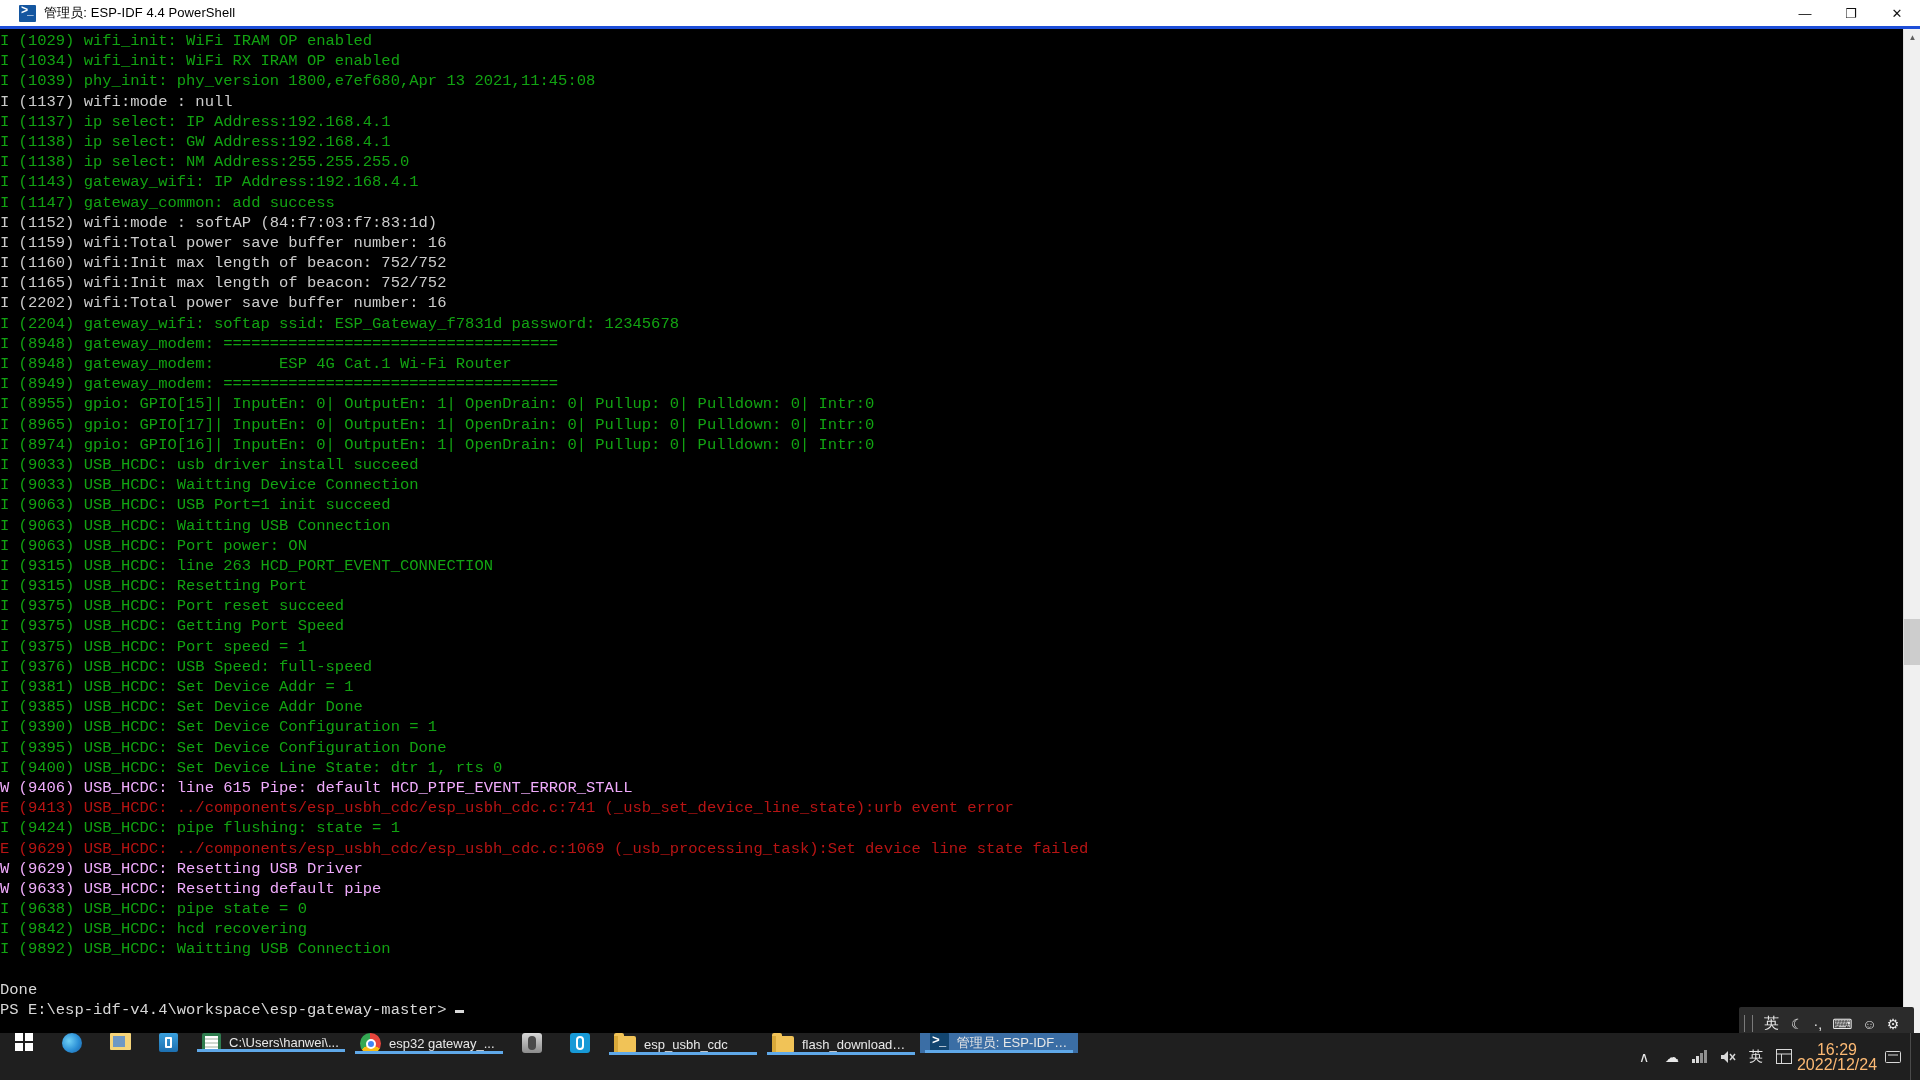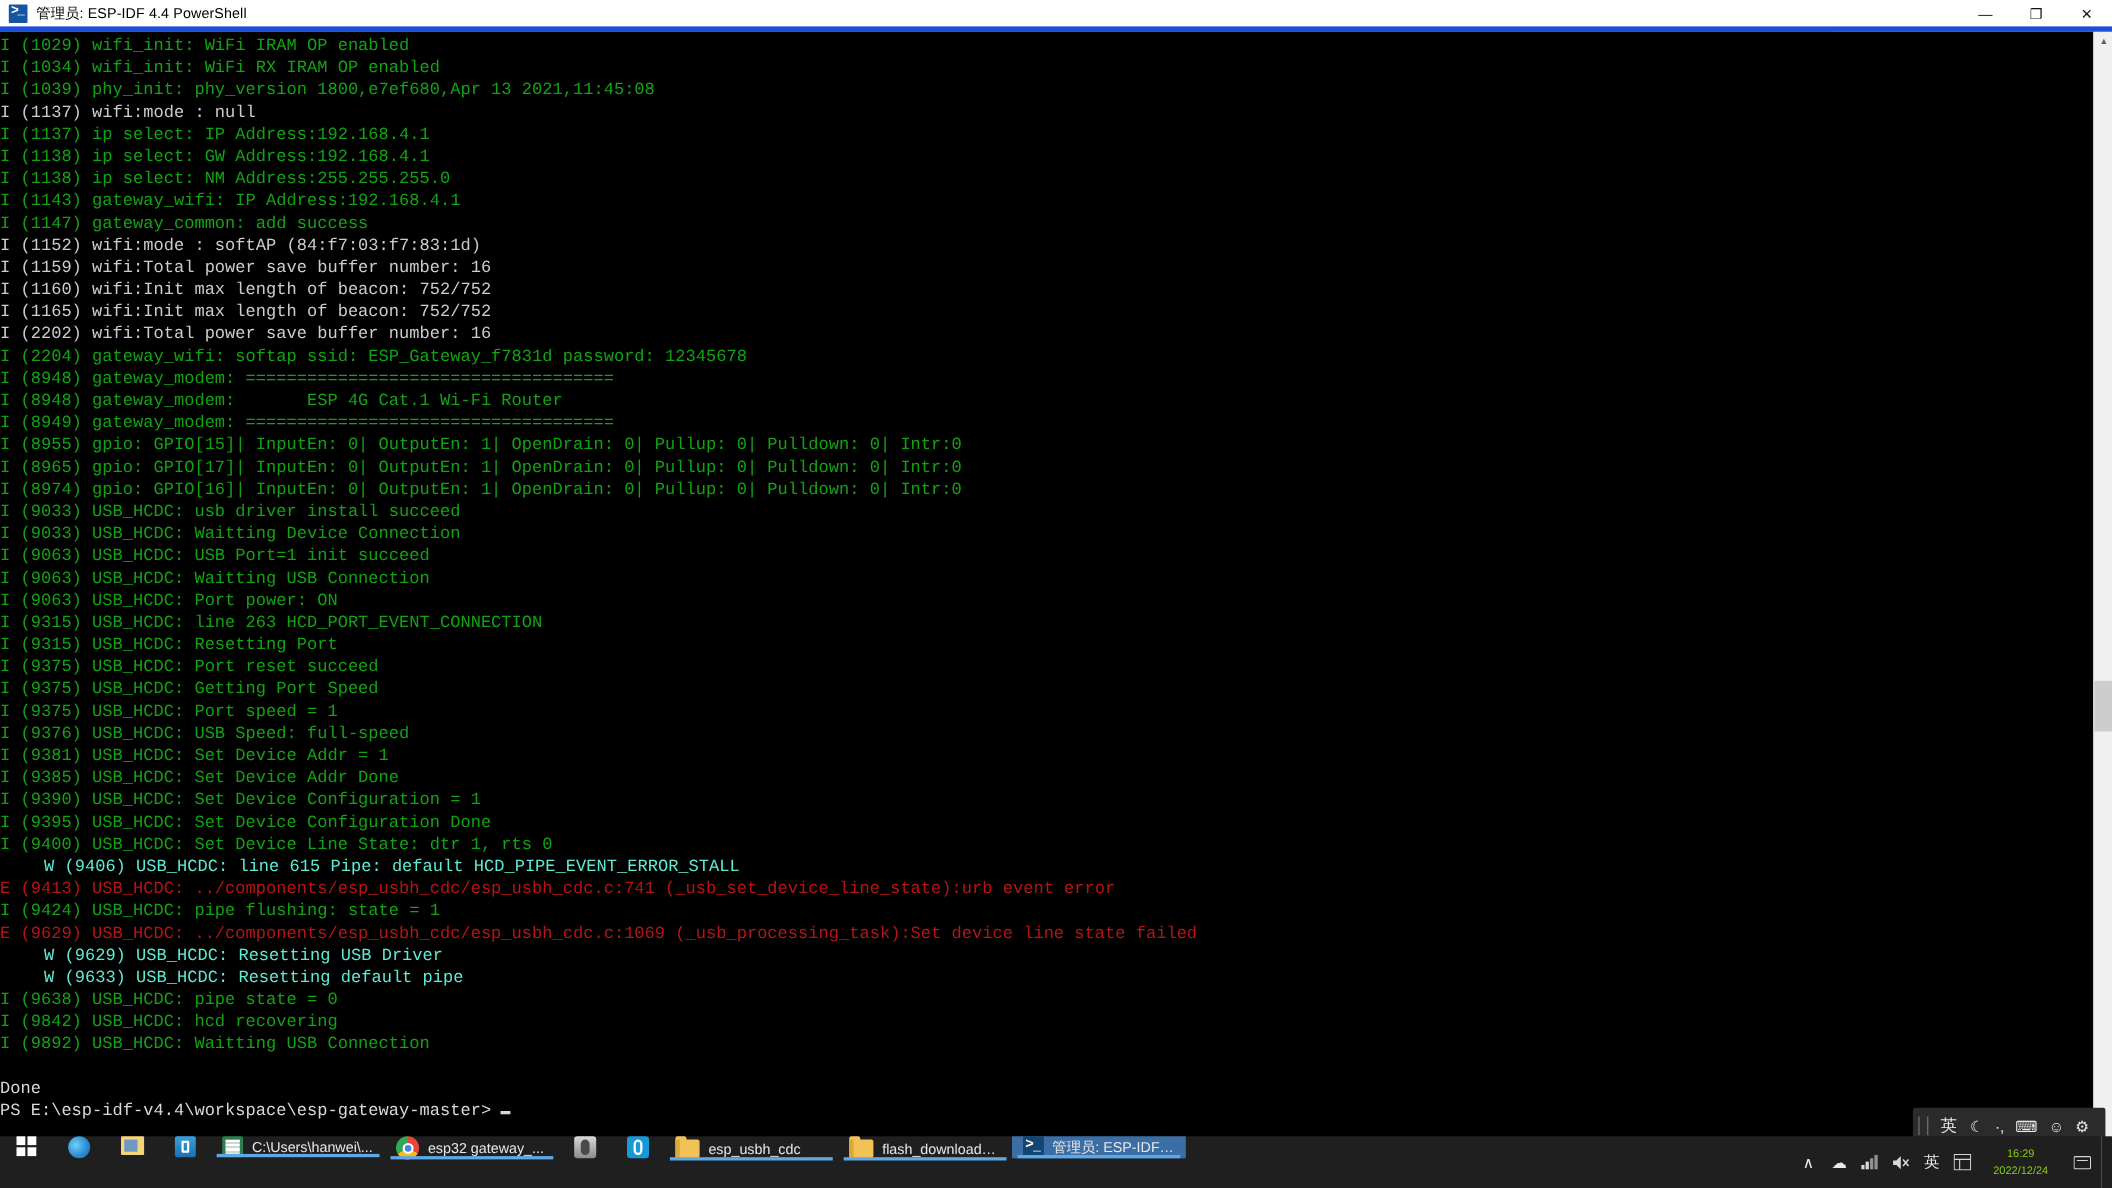--- a/index.html
+++ b/index.html
@@ -8,22 +8,22 @@
     background: #000;
     font-family: "Liberation Sans", sans-serif;
     overflow: hidden;
   }
 
   
   #titlebar {
     position: absolute; top: 0; left: 0;
     width: 1920px; height: 29px;
     background: #ffffff;
-    border-bottom: 5px solid #1d4ed8;
-    display: flex; align-items: center;
+    border-bottom: 3px solid #1d4ed8;
+    display: flex; align-items: center; padding-left: 11px;
   }
   #titlebar .ps-icon {
     width: 17px; height: 17px; margin-left: 8px; margin-right: 8px;
     background: #1456a0; border-radius: 1px;
     position: relative; flex: none;
   }
   #titlebar .ps-icon::before {
     content: ">"; position: absolute; left: 2px; top: -1px;
     color: #ffffff; font-size: 12px; font-family: "Liberation Mono", monospace; font-weight: bold;
   }
@@ -54,21 +54,21 @@
     width: 1900px;
     padding: 2px 0 0 0;
     font-family: "Liberation Mono", "DejaVu Sans Mono", monospace;
     font-size: 15.5px;
     line-height: 20.2px;
     white-space: pre;
     letter-spacing: 0px;
   }
   .ln { height: 20.2px; white-space: pre; }
   .c-info  { color: #12a312; }
-  .c-warn  { color: #5eead4; padding-left: 40px; }
+  .c-warn  { color: #f0abfc; }
   .c-err   { color: #b81414; }
   .c-white { color: #cccccc; }
   .c-plain { color: #d8d8d8; }
   .cursor {
     display: inline-block; width: 9px; height: 3px;
     background: #d8d8d8; vertical-align: baseline;
     margin-left: 9px; position: relative; top: -1px;
   }
 
   
@@ -224,22 +224,22 @@
   #tray {
     margin-left: auto; display: flex; align-items: center; gap: 0px;
     padding-right: 0px; color: #e8e8e8; font-size: 12px;
   }
   #tray .tray-icon {
     width: 28px; height: 47px; display: flex; align-items: center; justify-content: center;
     font-size: 14px; color: #e8e8e8;
   }
   #clock {
     width: 78px; height: 47px; display: flex; flex-direction: column;
-    align-items: center; justify-content: center; color: #84cc16;
-    font-size: 10px; line-height: 15px;
+    align-items: center; justify-content: center; color: #fdba74;
+    font-size: 16px; line-height: 15px;
   }
   #show-desktop { width: 10px; height: 47px; border-left: 1px solid #4a4a4a; }
   #tray .tray-icon.action { width: 34px; }
 </style>
 </head>
 <body>
 
 <div id="titlebar">
   <div class="ps-icon"></div>
   <div class="title-text">管理员: ESP-IDF 4.4 PowerShell</div>

